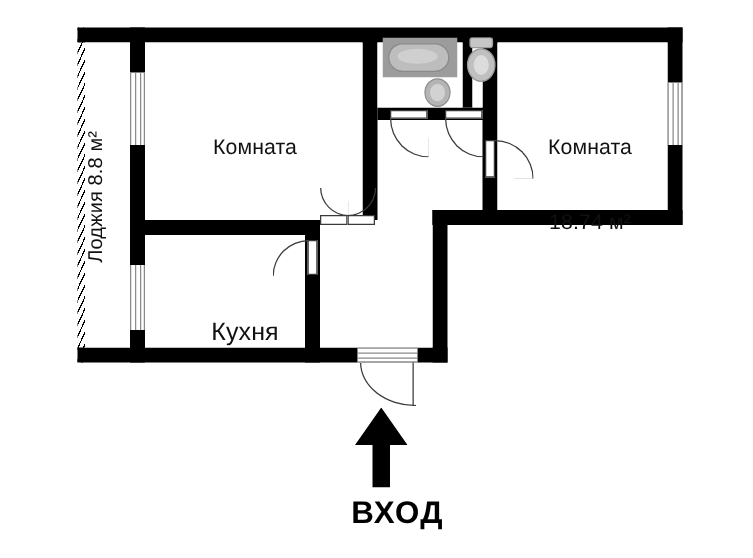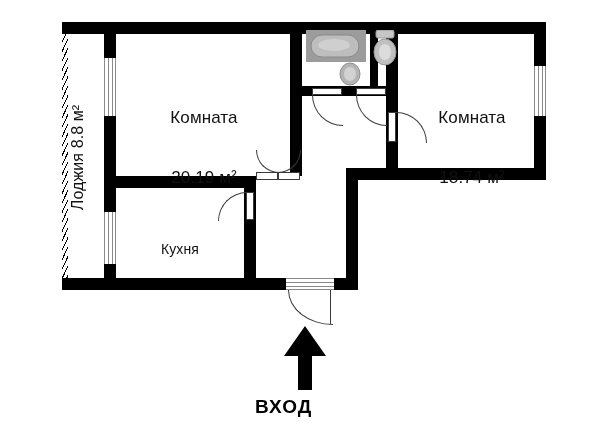--- a/index.html
+++ b/index.html
@@ -74,21 +74,20 @@
   <div class="room" style="left:68px;top:34px;width:36px;height:244px;"></div>
   <div class="lbl" style="left:-22px;top:148px;width:200px;font-size:16px;
               transform:rotate(-90deg);transform-origin:center;">Лоджия 8.8 м²</div>
 
   <div class="win v" style="left:104px;top:58px;width:12px;height:58px;"></div>
   <div class="win v" style="left:104px;top:212px;width:12px;height:52px;"></div>
 
   <div class="room" style="left:116px;top:34px;width:174px;height:142px;"></div>
   <div class="lbl" style="left:130px;top:68px;width:148px;font-size:17px;">
     <span class="ln1">Комната</span>
-    <span class="ln2">20.19 м²</span>
   </div>
 
   <div class="leaf" style="left:256px;top:172px;width:22px;height:8px;"></div>
   <div class="leaf" style="left:278px;top:172px;width:22px;height:8px;"></div>
   <div class="arc" style="left:256px;top:150px;width:22px;height:22px;
        border-radius:0 0 0 100%;border-top:none;border-right:none;"></div>
   <div class="arc" style="left:278px;top:150px;width:22px;height:22px;
        border-radius:0 0 100% 0;border-top:none;border-left:none;"></div>
 
   <div class="room" style="left:302px;top:34px;width:68px;height:52px;"></div>
@@ -123,34 +122,34 @@
     <span class="ln1">Комната</span>
     <span class="ln2">18.74 м²</span>
   </div>
   <div class="win v" style="left:534px;top:66px;width:12px;height:50px;"></div>
 
   <div class="leaf" style="left:388px;top:112px;width:8px;height:30px;"></div>
   <div class="arc" style="left:396px;top:112px;width:30px;height:30px;
        border-radius:0 100% 0 0;border-bottom:none;border-left:none;"></div>
 
   <div class="room" style="left:116px;top:188px;width:128px;height:90px;"></div>
-  <div class="lbl" style="left:124px;top:208px;width:112px;font-size:14px;">
+  <div class="lbl" style="left:140px;top:208px;width:112px;font-size:20px;">
     <span class="ln1">Кухня</span>
   </div>
 
   <div class="leaf" style="left:246px;top:192px;width:8px;height:28px;"></div>
   <div class="arc" style="left:218px;top:192px;width:28px;height:28px;
        border-radius:100% 0 0 0;border-bottom:none;border-right:none;"></div>
 
   <div class="room" style="left:256px;top:180px;width:90px;height:98px;"></div>
 
   <div class="win h" style="left:286px;top:278px;width:48px;height:12px;"></div>
   <div class="leaf" style="left:330px;top:290px;width:1px;height:34px;
        border:none;border-left:1px solid #3a3a3a;background:transparent;"></div>
   <div class="arc" style="left:288px;top:290px;width:44px;height:34px;
        border-radius:0 0 0 100%;border-top:none;border-right:none;"></div>
 
   <svg class="entrance-arrow" style="left:284px;top:326px;" width="42" height="64">
     <polygon points="21,0 42,30 28,30 28,64 14,64 14,30 0,30" fill="#000"></polygon>
   </svg>
-  <div class="entrance-text" style="left:255px;top:396px;width:100px;text-align:left;font-size:19px;">ВХОД</div>
+  <div class="entrance-text" style="left:255px;top:396px;width:100px;text-align:right;font-size:25px;">ВХОД</div>
 
 </div>
 
 </body></html>

